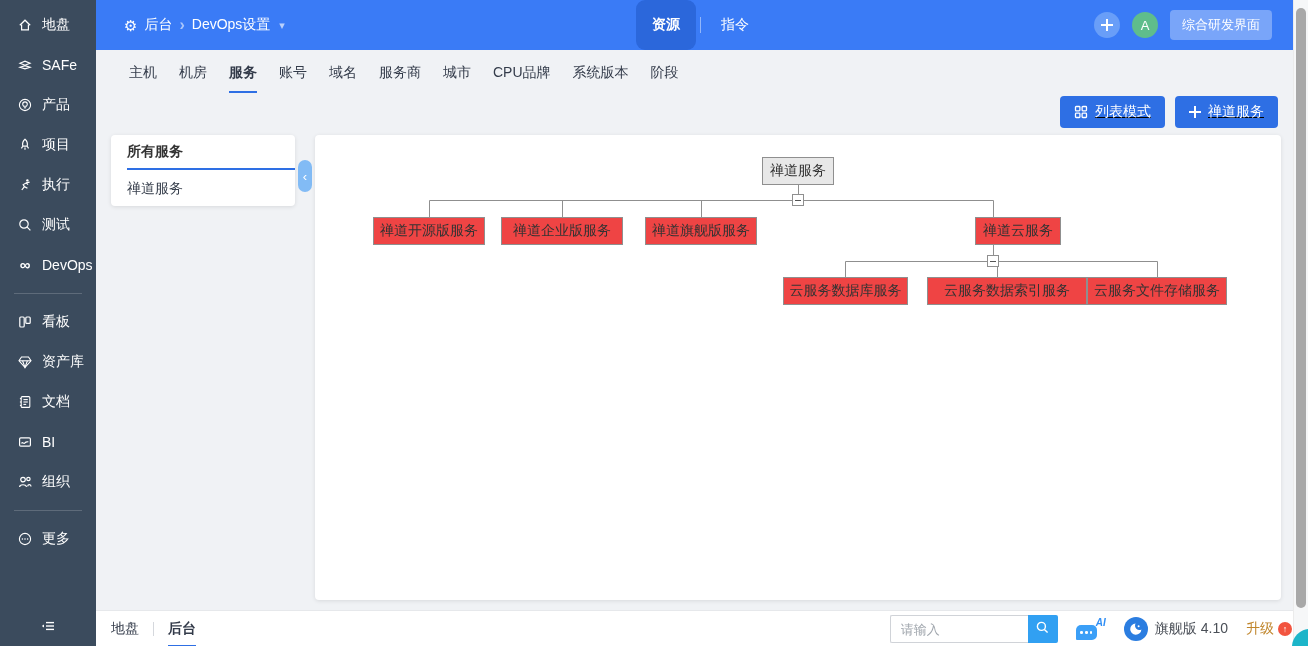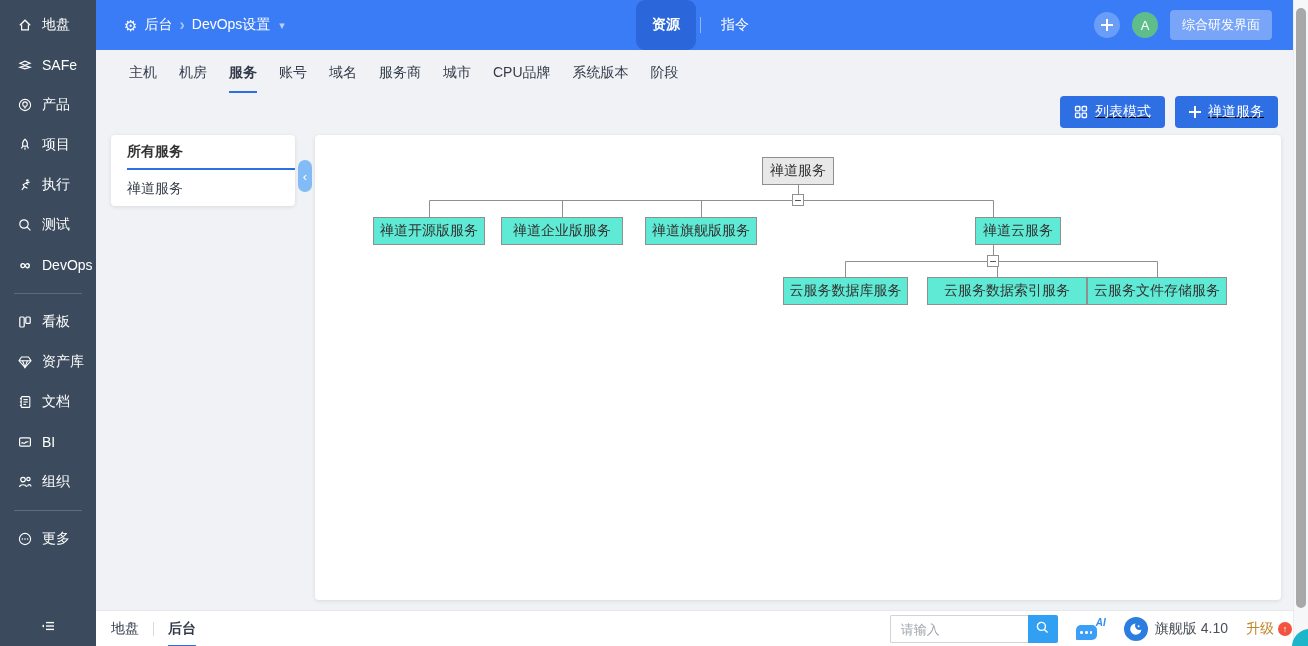--- a/index.html
+++ b/index.html
@@ -50,21 +50,21 @@
   
   .service-panel{position:absolute;left:15px;top:85px;width:184px;background:#fff;border-radius:4px;box-shadow:0 1px 4px rgba(0,0,0,.1);}
   .sp-all{height:33px;line-height:33px;padding-left:16px;font-size:14px;font-weight:bold;color:#333;cursor:pointer;}
   .sp-underline{height:2px;background:#2e6fe4;margin-left:16px;}
   .sp-item{height:36px;line-height:36px;padding-left:16px;font-size:14px;color:#39414e;cursor:pointer;}
   .panel-toggle{position:absolute;left:202px;top:110px;width:14px;height:32px;border-radius:8px;background:#82bbf5;color:#fff;font-size:13px;display:flex;align-items:center;justify-content:center;cursor:pointer;}
 
   
   .diagram{position:absolute;left:219px;top:85px;width:966px;height:465px;background:#fff;border-radius:4px;box-shadow:0 1px 4px rgba(0,0,0,.1);}
   .connectors{position:absolute;left:0;top:0;}
-  .tnode{position:absolute;height:28px;box-sizing:border-box;border:1px solid #8f8f8f;background:#5eead4;color:#333;font-size:14px;display:flex;align-items:center;justify-content:center;cursor:pointer;white-space:nowrap;}
+  .tnode{position:absolute;height:28px;box-sizing:border-box;border:1px solid #8f8f8f;background:#ef4444;color:#333;font-size:14px;display:flex;align-items:center;justify-content:center;cursor:pointer;white-space:nowrap;}
   .tnode.root{background:#e8e8e8;}
   .toggle-box{position:absolute;width:12px;height:12px;box-sizing:border-box;border:1px solid #8f8f8f;background:#fff;cursor:pointer;}
   .toggle-box::before{content:"";display:block;width:6px;height:1px;background:#555;margin:5px auto 0;}
 
   
   .footer{position:absolute;left:96px;top:610px;width:1212px;height:36px;background:#fff;border-top:1px solid #e6e8eb;display:flex;align-items:center;z-index:2;}
   .footer-tabs{display:flex;align-items:center;height:36px;margin-left:15px;}
   .footer-tab{height:36px;display:flex;align-items:center;padding:2px 0 0;box-sizing:border-box;font-size:14px;color:#333b4a;border-bottom:2px solid transparent;cursor:pointer;}
   .footer-tab.active{font-weight:bold;border-bottom-color:#2e6fe4;}
   .footer-sep{width:1px;height:14px;background:#d5d8dd;margin:0 14px;}

